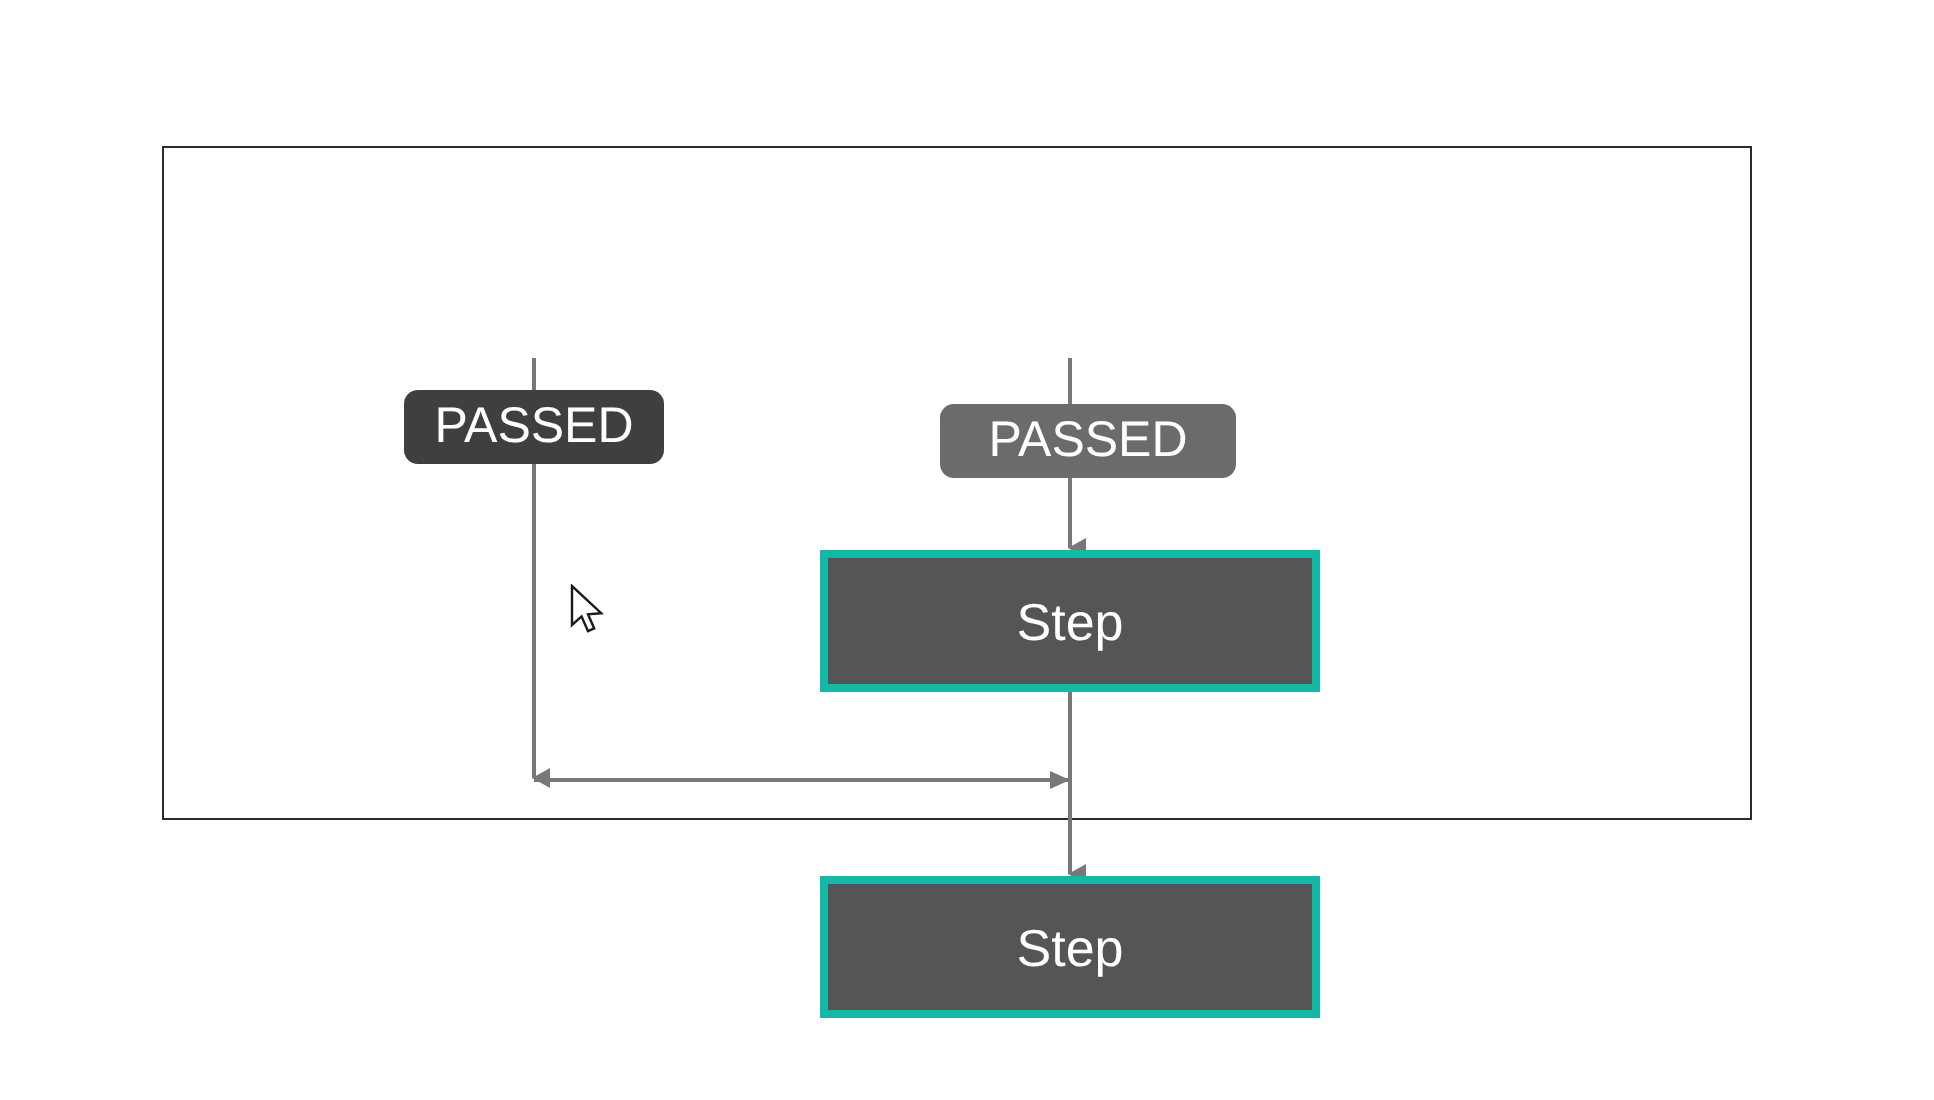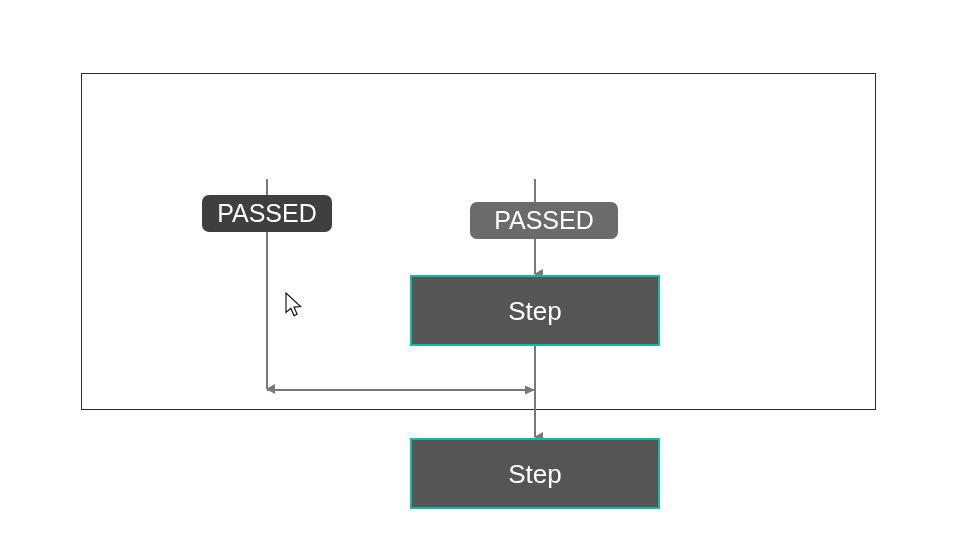--- a/index.html
+++ b/index.html
@@ -51,21 +51,21 @@
     letter-spacing: 0.2px;
     line-height: 1;
   }
 
   
   .node-step {
     position: absolute;
     width: 250px;
     height: 71px;
     background: #555555;
-    border: 2px solid #14b8a6;
+    border: 4px solid #14b8a6;
     display: flex;
     align-items: center;
     justify-content: center;
     box-sizing: border-box;
   }
   .node-step .node-label {
     color: #ffffff;
     font-size: 26px;
     font-weight: 400;
     line-height: 1;

